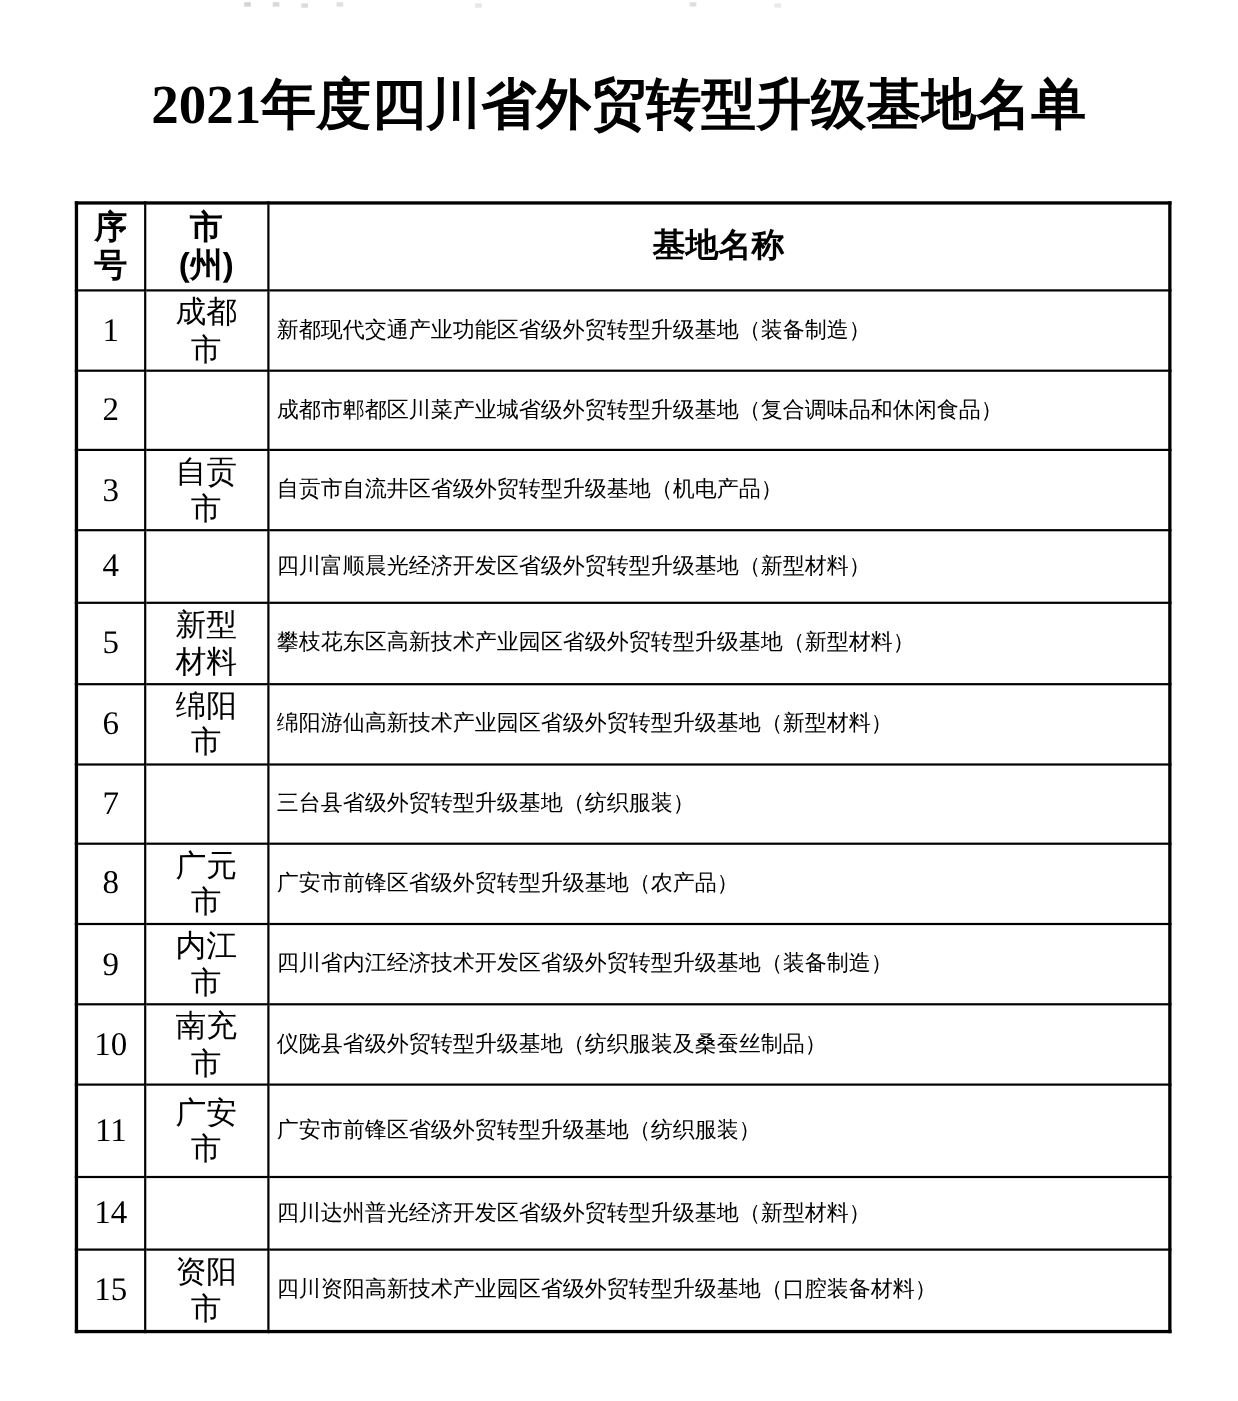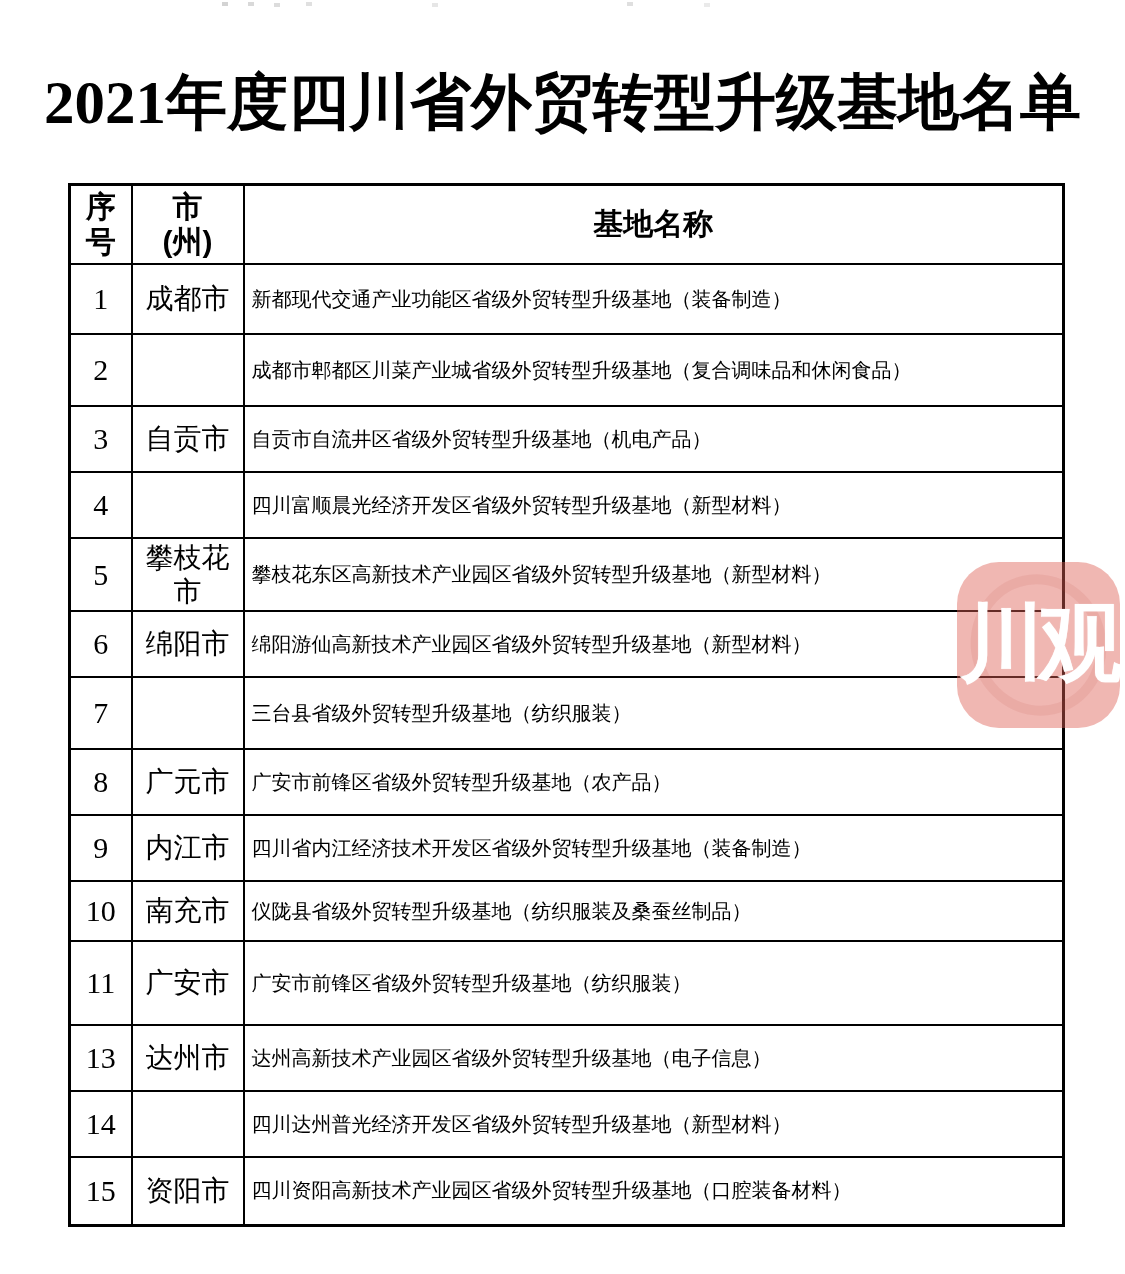--- a/index.html
+++ b/index.html
@@ -27,21 +27,21 @@
                 210px 1px 0 rgba(140,140,140,0.22),
                 405px 0 0 rgba(140,140,140,0.28),
                 482px 1px 0 rgba(150,150,150,0.20);
   }
   .doc-title {
     position: absolute;
     top: 62px; left: 0; right: 0;
     text-align: center;
     font-family: "Liberation Serif", serif;
     font-weight: bold;
-    font-size: 61px;
+    font-size: 50px;
     letter-spacing: 0px;
     color: #000000;
     white-space: nowrap;
   }
   table.base-table {
     position: absolute;
     top: 183px;
     left: 68px;
     width: 994px;
     border-collapse: collapse;
@@ -66,21 +66,21 @@
   td.col-no {
     font-family: "Liberation Serif", serif;
     font-size: 30px;
     text-align: center;
     padding: 2px;
   }
   td.col-city {
     font-size: 28px;
     text-align: center;
     line-height: 1.2;
-    padding: 2px 8px;
+    padding: 2px 18px;
   }
   td.col-base {
     font-size: 20px;
     text-align: left;
     line-height: 1.25;
     padding: 3px 2px 3px 7px;
     word-break: break-all;
   }
   tbody tr { height: 66px; }
   tbody tr:nth-child(1)  { height: 70px; }
@@ -176,21 +176,21 @@
           <td class="col-city">自贡市</td>
           <td class="col-base">自贡市自流井区省级外贸转型升级基地（机电产品）</td>
         </tr>
         <tr>
           <td class="col-no">4</td>
           <td class="col-city"></td>
           <td class="col-base">四川富顺晨光经济开发区省级外贸转型升级基地（新型材料）</td>
         </tr>
         <tr>
           <td class="col-no">5</td>
-          <td class="col-city">攀枝花市</td>
+          <td class="col-city">新型材料</td>
           <td class="col-base">攀枝花东区高新技术产业园区省级外贸转型升级基地（新型材料）</td>
         </tr>
         <tr>
           <td class="col-no">6</td>
           <td class="col-city">绵阳市</td>
           <td class="col-base">绵阳游仙高新技术产业园区省级外贸转型升级基地（新型材料）</td>
         </tr>
         <tr>
           <td class="col-no">7</td>
           <td class="col-city"></td>
@@ -210,35 +210,27 @@
           <td class="col-no">10</td>
           <td class="col-city">南充市</td>
           <td class="col-base">仪陇县省级外贸转型升级基地（纺织服装及桑蚕丝制品）</td>
         </tr>
         <tr>
           <td class="col-no">11</td>
           <td class="col-city">广安市</td>
           <td class="col-base">广安市前锋区省级外贸转型升级基地（纺织服装）</td>
         </tr>
         <tr>
-          <td class="col-no">13</td>
-          <td class="col-city">达州市</td>
-          <td class="col-base">达州高新技术产业园区省级外贸转型升级基地（电子信息）</td>
-        </tr>
-        <tr>
           <td class="col-no">14</td>
           <td class="col-city"></td>
           <td class="col-base">四川达州普光经济开发区省级外贸转型升级基地（新型材料）</td>
         </tr>
         <tr>
           <td class="col-no">15</td>
           <td class="col-city">资阳市</td>
           <td class="col-base">四川资阳高新技术产业园区省级外贸转型升级基地（口腔装备材料）</td>
         </tr>
       </tbody>
   </table>
 
-  <div class="wm-badge">
-    <span class="wm-badge-text">川观</span>
-  </div>
 
 
 </div>
 
 </body></html>

